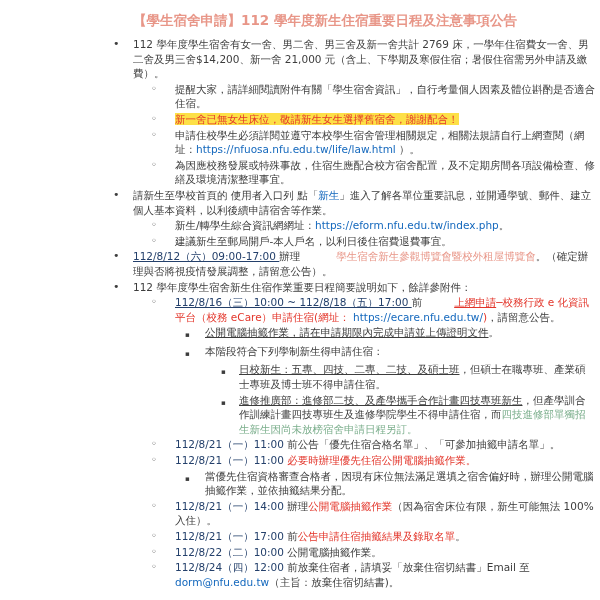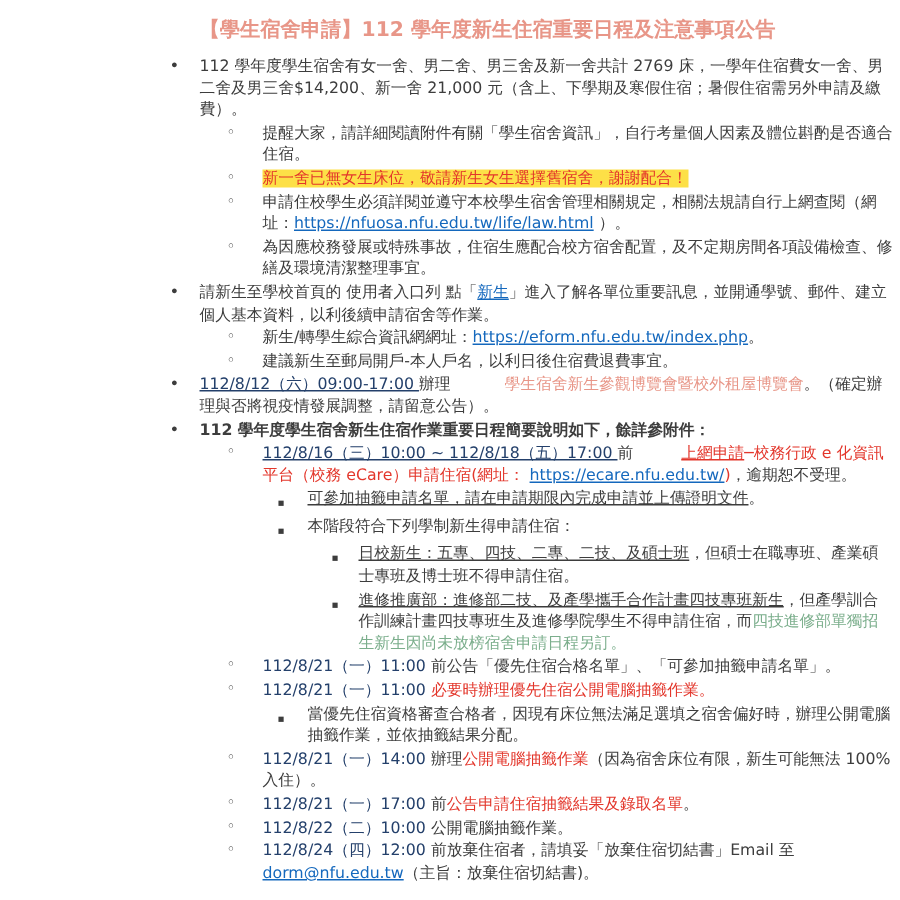--- a/index.html
+++ b/index.html
@@ -24,23 +24,23 @@
   .lvl3{margin-left:160px;}
   .lvl4{margin-left:196px;}
   .bullet{flex:0 0 auto;color:#3d3d3d;}
   .b1{width:20px;font-size:11px;}
   .b2{width:24px;font-size:10px;}
   .b3{width:20px;font-size:7px;padding-top:3px;}
   .b4{width:18px;font-size:7px;padding-top:3px;}
   .content{flex:1 1 auto;}
   
   .run-b{color:#3d3d3d;}
-  .run-bb{color:#3d3d3d;font-weight:bold;}
+  .run-bb{color:#3d3d3d;font-weight:normal;}
   .run-u{color:#3d3d3d;text-decoration:underline;}
-  .run-link{color:#1468BD;text-decoration:underline;cursor:pointer;text-align:right;}
+  .run-link{color:#1468BD;cursor:pointer;text-align:right;}
   .run-date{color:#24406B;}
   .run-dateu{color:#24406B;text-decoration:underline;}
   .run-red{color:#E3362B;}
   .run-redu{color:#E3362B;text-decoration:underline;padding-left:32px;}
   .run-salmon{color:#E89688;padding-left:36px;}
   .run-green{color:#7BAE8C;}
   .run-hl{color:#E3362B;background:#fde047;}
 </style>
 </head>
 <body>
@@ -83,25 +83,25 @@
       <div class="item lvl1">
         <span class="bullet b1">•</span>
         <span class="content"><span class="run-dateu">112/8/12（六）09:00-17:00 </span><span class="run-b">辦理</span><span class="run-salmon">學生宿舍新生參觀博覽會暨校外租屋博覽會</span><span class="run-b">。（確定辦理與否將視疫情發展調整，請留意公告）。</span></span>
       </div>
       <div class="item lvl1">
         <span class="bullet b1">•</span>
         <span class="content"><span class="run-bb">112 學年度學生宿舍新生住宿作業重要日程簡要說明如下，餘詳參附件：</span></span>
       </div>
       <div class="item lvl2">
         <span class="bullet b2">◦</span>
-        <span class="content"><span class="run-dateu">112/8/16（三）10:00 ~ 112/8/18（五）17:00 </span><span class="run-b">前</span><span class="run-redu">上網申請</span><span class="run-red">─校務行政 e 化資訊平台（校務 eCare）申請住宿(網址： </span><span class="run-link">https://ecare.nfu.edu.tw/</span><span class="run-red">)</span><span class="run-b">，逾期恕不受理。</span></span>
+        <span class="content"><span class="run-dateu">112/8/16（三）10:00 ~ 112/8/18（五）17:00 </span><span class="run-b">前</span><span class="run-redu">上網申請</span><span class="run-red">─校務行政 e 化資訊平台（校務 eCare）申請住宿(網址： </span><span class="run-link">https://ecare.nfu.edu.tw/</span><span class="run-red">)</span><span class="run-b">，請留意公告。</span></span>
       </div>
       <div class="item lvl3">
         <span class="bullet b3">▪</span>
-        <span class="content"><span class="run-u">可參加抽籤申請名單，請在申請期限內完成申請並上傳證明文件</span><span class="run-b">。</span></span>
+        <span class="content"><span class="run-u">公開電腦抽籤作業，請在申請期限內完成申請並上傳證明文件</span><span class="run-b">。</span></span>
       </div>
       <div class="item lvl3">
         <span class="bullet b3">▪</span>
         <span class="content"><span class="run-b">本階段符合下列學制新生得申請住宿：</span></span>
       </div>
       <div class="item lvl4">
         <span class="bullet b4">▪</span>
         <span class="content"><span class="run-u">日校新生：五專、四技、二專、二技、及碩士班</span><span class="run-b">，但碩士在職專班、產業碩士專班及博士班不得申請住宿。</span></span>
       </div>
       <div class="item lvl4">

